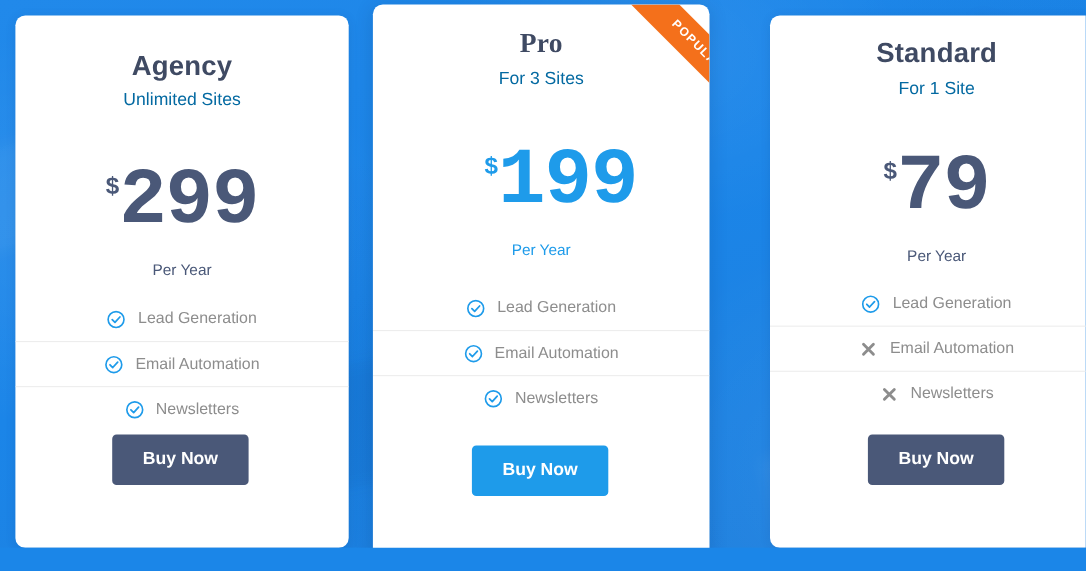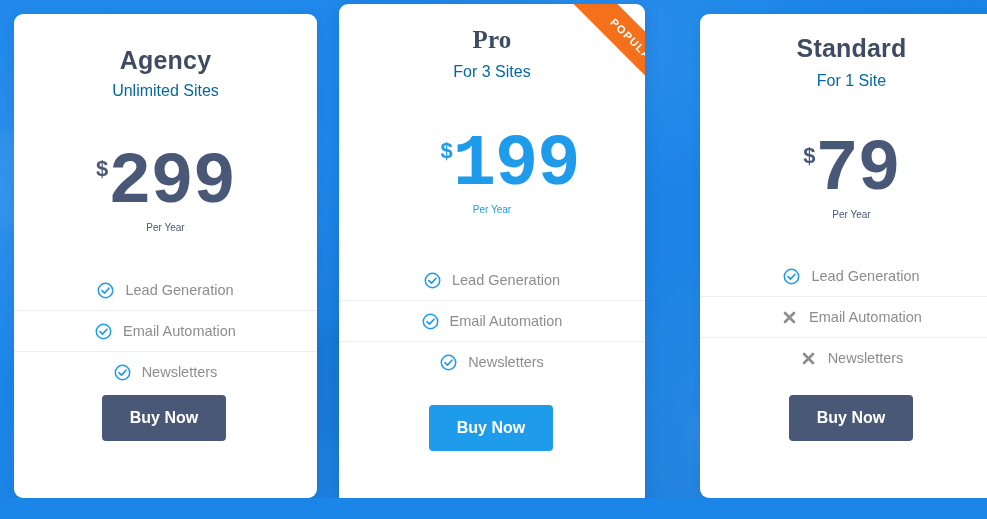--- a/index.html
+++ b/index.html
@@ -126,22 +126,22 @@
   }
   .price-amount {
     font-size: 72px;
     font-weight: bold;
     letter-spacing: -1px;
     line-height: 1;
     font-family: Liberation Mono, monospace;
   }
   .price-period {
     text-align: center;
-    font-size: 10px;
-    margin-top: 3px;
+    font-size: 14px;
+    margin-top: 18px;
   }
 
   .slate { color: #4a5878; }
   .blue  { color: #1e9bea; }
 
   
   .features {
     position: absolute;
     left: 0;
     right: 0;

